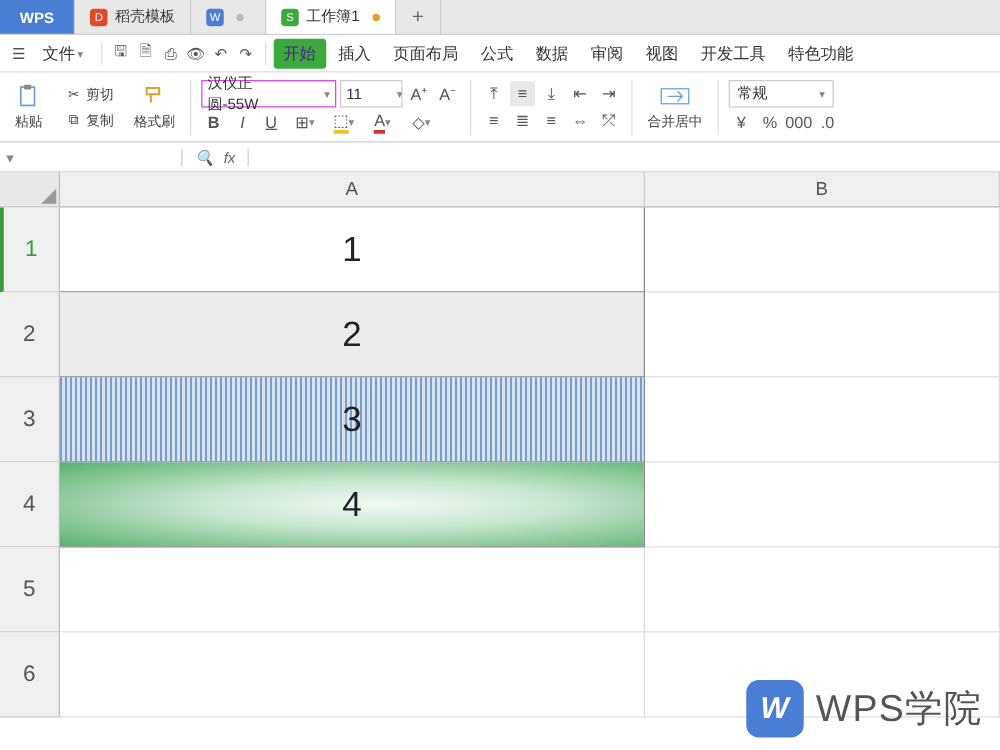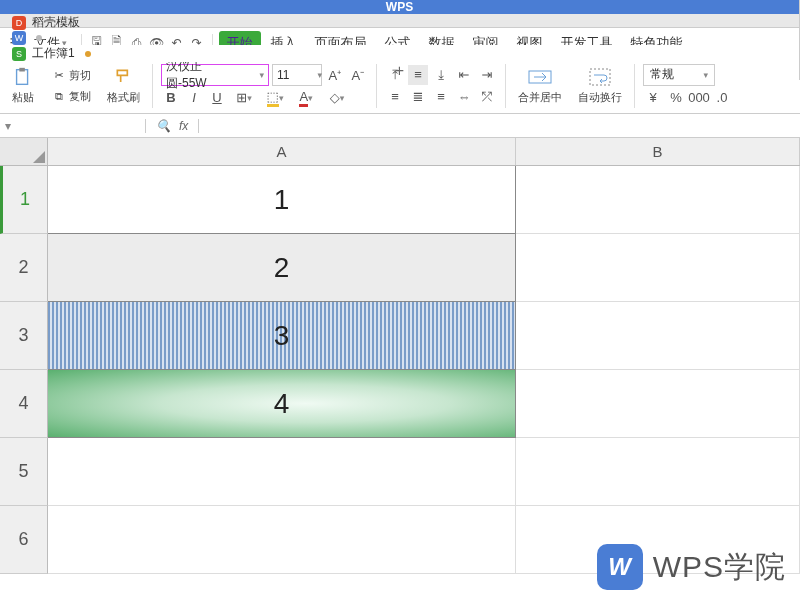--- a/index.html
+++ b/index.html
@@ -1,19 +1,19 @@
 <!DOCTYPE html>
 <html><head>
 <meta charset="utf-8">
 <style>
   * { box-sizing: border-box; margin: 0; padding: 0; font-family: "Microsoft YaHei", sans-serif; }
   body { width: 800px; height: 600px; overflow: hidden; background: #fff; font-size: 12px; color: #333; position: relative; }
 
   
-  .tabbar { display: flex; height: 28px; background: #e8e8e8; border-bottom: 1px solid #ccc; align-items: stretch; flex-direction: column; }
+  .tabbar { display: flex; height: 28px; background: #e8e8e8; border-bottom: 1px solid #ccc; align-items: stretch; }
   .tab { display: flex; align-items: center; padding: 0 12px; gap: 6px; border-right: 1px solid #ccc; cursor: pointer; font-size: 12px; position: relative; min-width: 60px; }
   .tab.wps { background: #4a7dd4; color: #fff; font-weight: bold; justify-content: center; min-width: 60px; }
   .tab.active { background: #fff; }
   .tab .icon { width: 14px; height: 14px; border-radius: 3px; display: flex; align-items: center; justify-content: center; font-size: 9px; color: #fff; }
   .tab .dot { width: 6px; height: 6px; border-radius: 50%; background: #e0a030; margin-left: 4px; }
   .tab .dotgray { background: #bbb; }
   .tab.new { justify-content: center; min-width: 36px; font-size: 16px; color: #666; }
 
   
   .menubar { display: flex; align-items: center; height: 30px; border-bottom: 1px solid #ddd; padding: 0 6px; gap: 2px; }
@@ -29,21 +29,21 @@
   .tbtn { display: flex; align-items: center; gap: 3px; padding: 2px 4px; font-size: 11px; color: #444; cursor: pointer; }
   .tbtn .ic { width: 14px; height: 14px; display: inline-flex; align-items: center; justify-content: center; }
   .bigbtn { display: flex; flex-direction: column; align-items: center; justify-content: center; padding: 2px 4px; font-size: 11px; color: #444; cursor: pointer; gap: 2px; }
   .bigbtn .ic { width: 26px; height: 22px; display: flex; align-items: center; justify-content: center; }
   .vsep { width: 1px; height: 44px; background: #ddd; }
   .fontsel { border: 1px solid #d946ef; height: 22px; padding: 0 4px; font-size: 12px; width: 108px; display: flex; align-items: center; justify-content: space-between; background: #fff; gap: 36px; }
   .sizesel { border: 1px solid #ccc; height: 22px; padding: 0 4px; font-size: 12px; width: 50px; display: flex; align-items: center; justify-content: space-between; background: #fff; gap: 28px; }
   .fmtrow { display: flex; gap: 3px; align-items: center; }
   .fmtic { width: 20px; height: 20px; display: flex; align-items: center; justify-content: center; color: #555; cursor: pointer; font-size: 13px; }
   .fmtic.dd { width: 28px; }
-  .stylesel { border: 1px solid #ccc; height: 22px; padding: 2px 6px; font-size: 12px; width: 72px; display: flex; align-items: center; justify-content: space-between; background: #fff; }
+  .stylesel { border: 1px solid #ccc; height: 22px; padding: 2px 6px; font-size: 12px; width: 84px; display: flex; align-items: center; justify-content: space-between; background: #fff; }
 
   
   .fxbar { display: flex; align-items: center; height: 24px; border-bottom: 1px solid #ccc; }
   .namebox { width: 146px; border-right: 1px solid #ccc; display: flex; align-items: center; }
   .namebox input { border: none; outline: none; width: 100%; text-align: center; font-size: 12px; padding: 2px; }
   .namebox .dd { width: 16px; text-align: center; color: #888; }
   .fxlabel { padding: 0 10px; display: flex; gap: 8px; align-items: center; color: #666; font-style: italic; border-right: 1px solid #ccc; }
   .fxinput { flex: 1; padding: 0 6px; }
 
   
@@ -201,29 +201,20 @@
 
   <div class="bigbtn">
     <span class="ic">
       <svg width="24" height="20" viewBox="0 0 24 20">
           <rect x="1" y="4" width="22" height="12" fill="none" stroke="#6aa0d8"></rect>
           <path d="M6 10h12 M14 6l4 4-4 4" stroke="#6aa0d8" fill="none"></path>
         </svg>
     </span>
     <span>合并居中</span>
   </div>
-  <div class="bigbtn">
-    <span class="ic">
-      <svg width="24" height="20" viewBox="0 0 24 20">
-          <rect x="2" y="2" width="20" height="16" fill="none" stroke="#888" stroke-dasharray="2"></rect>
-          <path d="M6 8h10a3 3 0 010 6h-4m0 0l2-2m-2 2l2 2" stroke="#6aa0d8" fill="none"></path>
-        </svg>
-    </span>
-    <span>自动换行</span>
-  </div>
   <div class="vsep"></div>
 
   <div class="tgroup">
     <div class="stylesel">
         <span>常规</span>
         <span class="dd-caret">▾</span>
       </div>
     <div class="fmtrow">
       <span class="fmtic">¥</span>
       <span class="fmtic">%</span>

